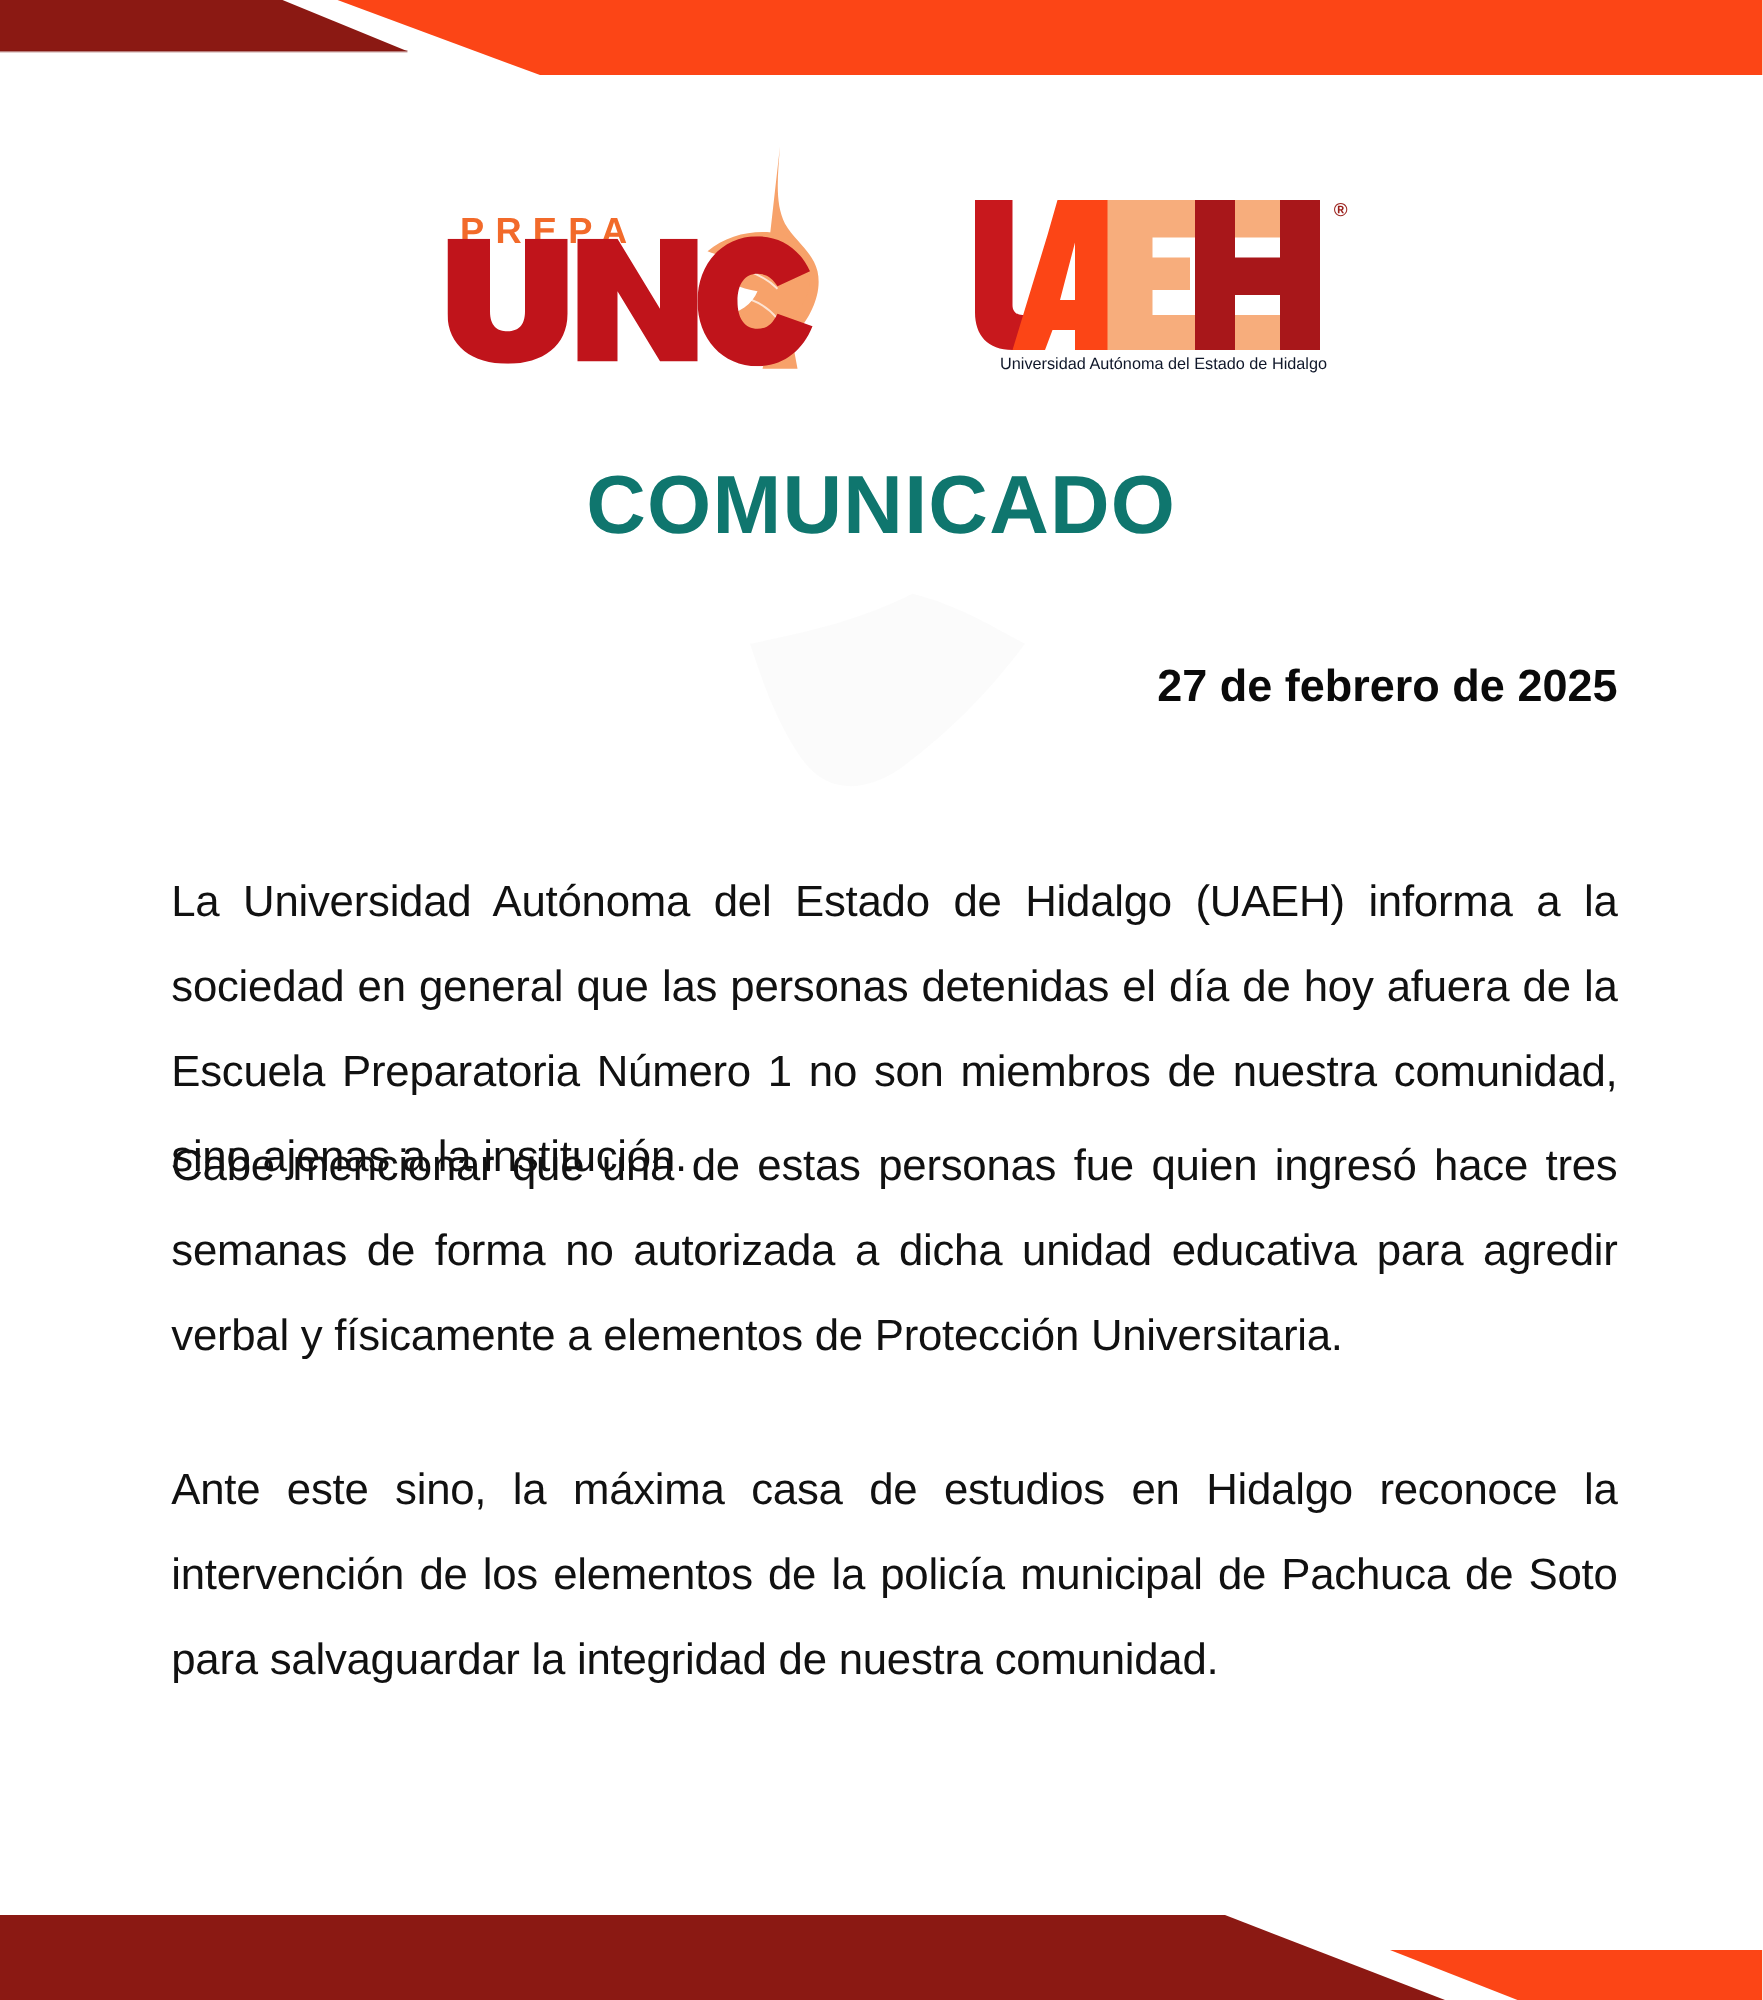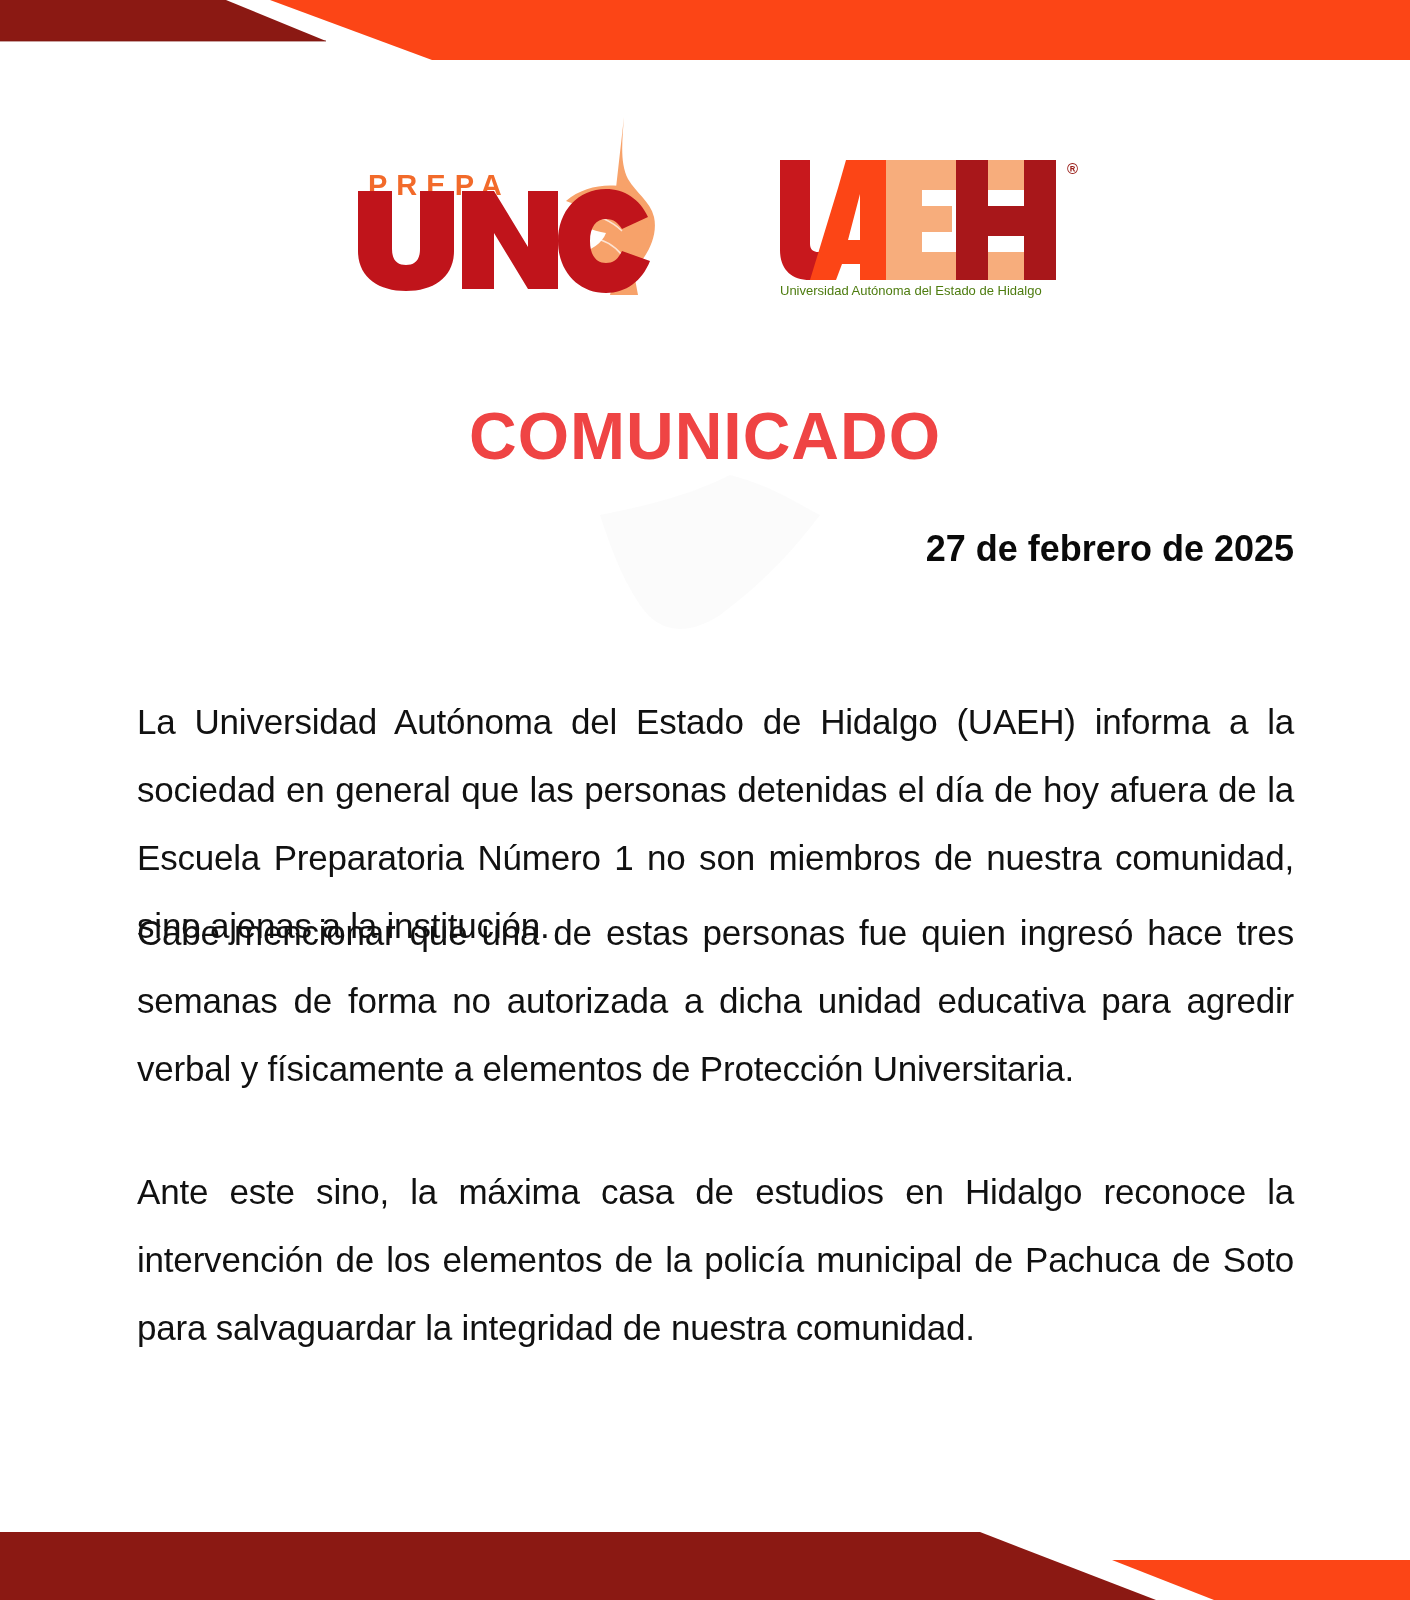--- a/index.html
+++ b/index.html
@@ -65,47 +65,47 @@
     }
     .uaeh-mark {
       position: absolute;
       left: 0;
       top: 0;
       width: 310px;
       height: 120px;
     }
     .uaeh-caption {
       position: absolute;
-      left: 0;
+      left: 20px;
       top: 123px;
       font-size: 13px;
-      color: #4d7c0f;
+      color: #0f172a;
       white-space: nowrap;
       text-align: right;
     }
     .registered {
       position: absolute;
       left: 287px;
       top: 0px;
       font-size: 15px;
       color: #9a1f1a;
       font-weight: bold;
     }
 
     .title {
       position: absolute;
-      top: 398px;
+      top: 365px;
       left: 0;
       width: 1410px;
       text-align: center;
       font-family: "Liberation Sans", sans-serif;
       font-weight: bold;
       font-size: 66px;
       letter-spacing: 1px;
-      color: #ef4444;
+      color: #0f766e;
       margin: 0;
     }
 
     .watermark {
       position: absolute;
       left: 590px;
       top: 465px;
       width: 240px;
       height: 175px;
       opacity: 0.035;

